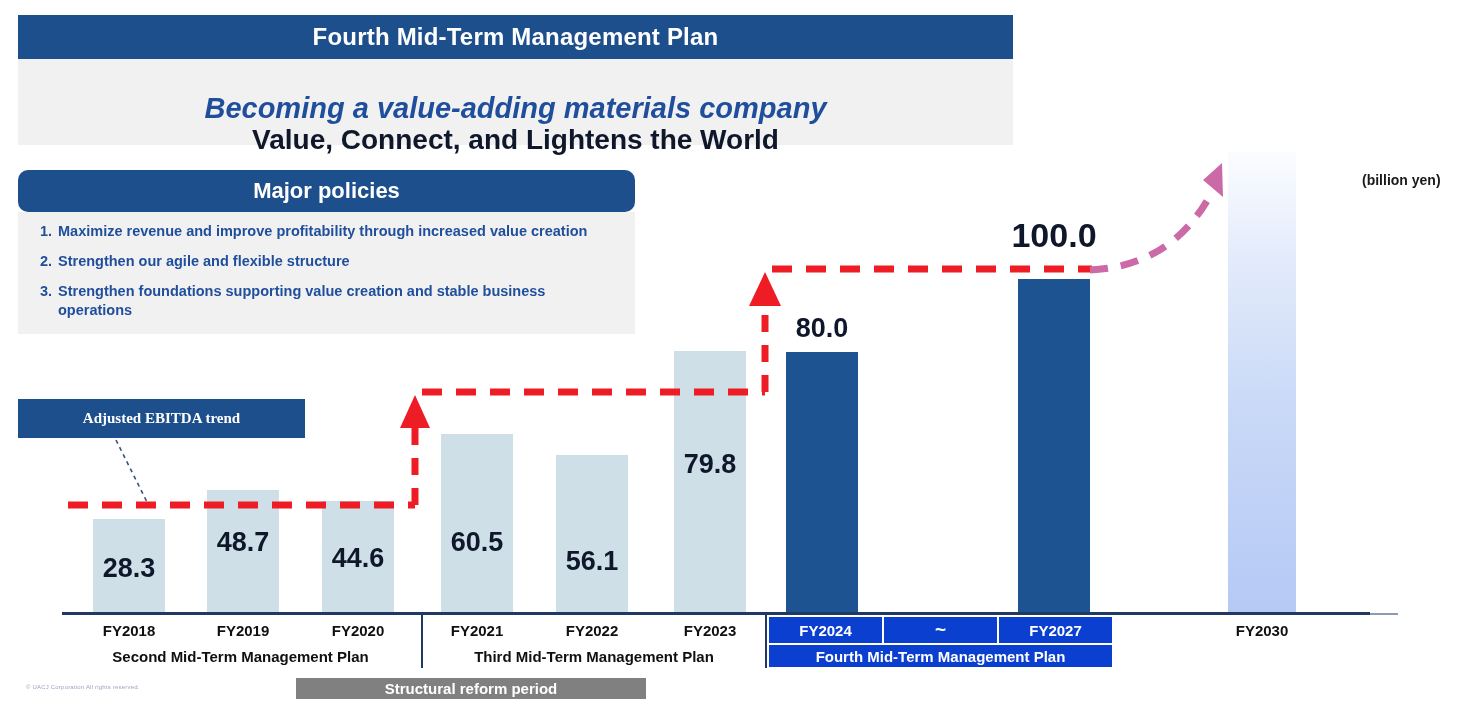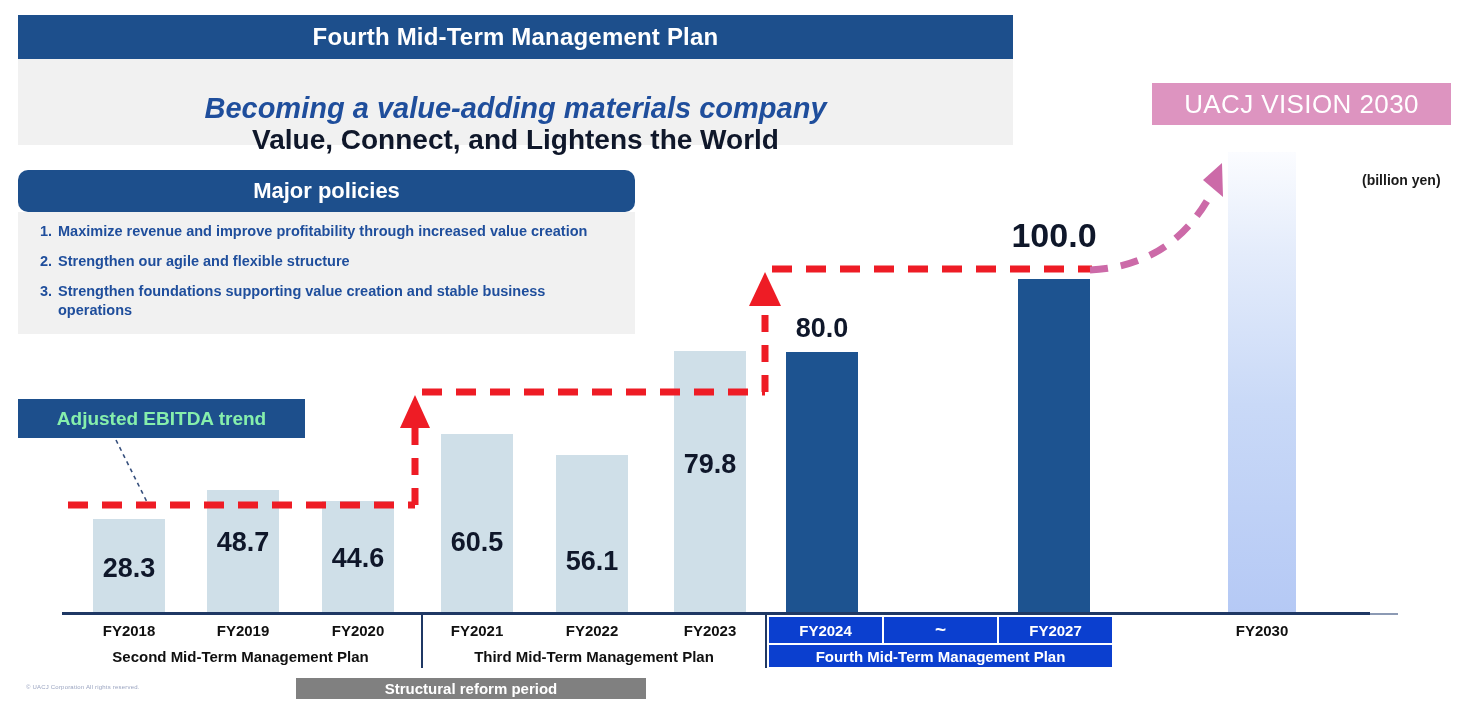--- a/index.html
+++ b/index.html
@@ -65,21 +65,21 @@
   .unit{
     position:absolute;left:1362px;top:172px;
     font-size:14px;font-weight:bold;color:#1a1a1a;white-space:nowrap;
   }
 
   
   .ebitda{
     position:absolute;left:18px;top:399px;width:287px;height:39px;
     background:#1d4f8c;display:flex;align-items:center;justify-content:center;
   }
-  .ebitda span{color:#86efac;font-size:19px;font-weight:bold;}
+  .ebitda span{color:#ffffff;font-size:15px;font-weight:bold;font-family:Liberation Serif, serif;}
 
   
   .plot{position:absolute;left:0;top:0;width:1471px;height:715px;pointer-events:none;}
 
   .bar{position:absolute;bottom:0;}
   .bar-light{background:#cfdfe8;}
   .bar-dark{background:#1d5390;}
   .bar-grad{background:linear-gradient(to bottom,#fbfcff 0%,#e4ecfb 22%,#c9d9f7 55%,#b5c9f5 100%);}
 
   .bar-val{
@@ -153,23 +153,20 @@
         <span class="mp-num">2.</span>
         <span class="mp-txt">Strengthen our agile and flexible structure</span>
       </div>
       <div class="mp-item">
         <span class="mp-num">3.</span>
         <span class="mp-txt">Strengthen foundations supporting value creation and stable business operations</span>
       </div>
     </div>
   </div>
 
-  <div class="vision">
-    <span>UACJ VISION 2030</span>
-  </div>
 
   <div class="unit">(billion yen)</div>
 
   <div class="bar bar-light" style="left:93px;width:72px;height:93px;bottom:103px;"></div>
   <div class="bar bar-light" style="left:207px;width:72px;height:122px;bottom:103px;"></div>
   <div class="bar bar-light" style="left:322px;width:72px;height:111px;bottom:103px;"></div>
   <div class="bar bar-light" style="left:441px;width:72px;height:178px;bottom:103px;"></div>
   <div class="bar bar-light" style="left:556px;width:72px;height:157px;bottom:103px;"></div>
   <div class="bar bar-light" style="left:674px;width:72px;height:261px;bottom:103px;"></div>
   <div class="bar bar-dark" style="left:786px;width:72px;height:260px;bottom:103px;"></div>

